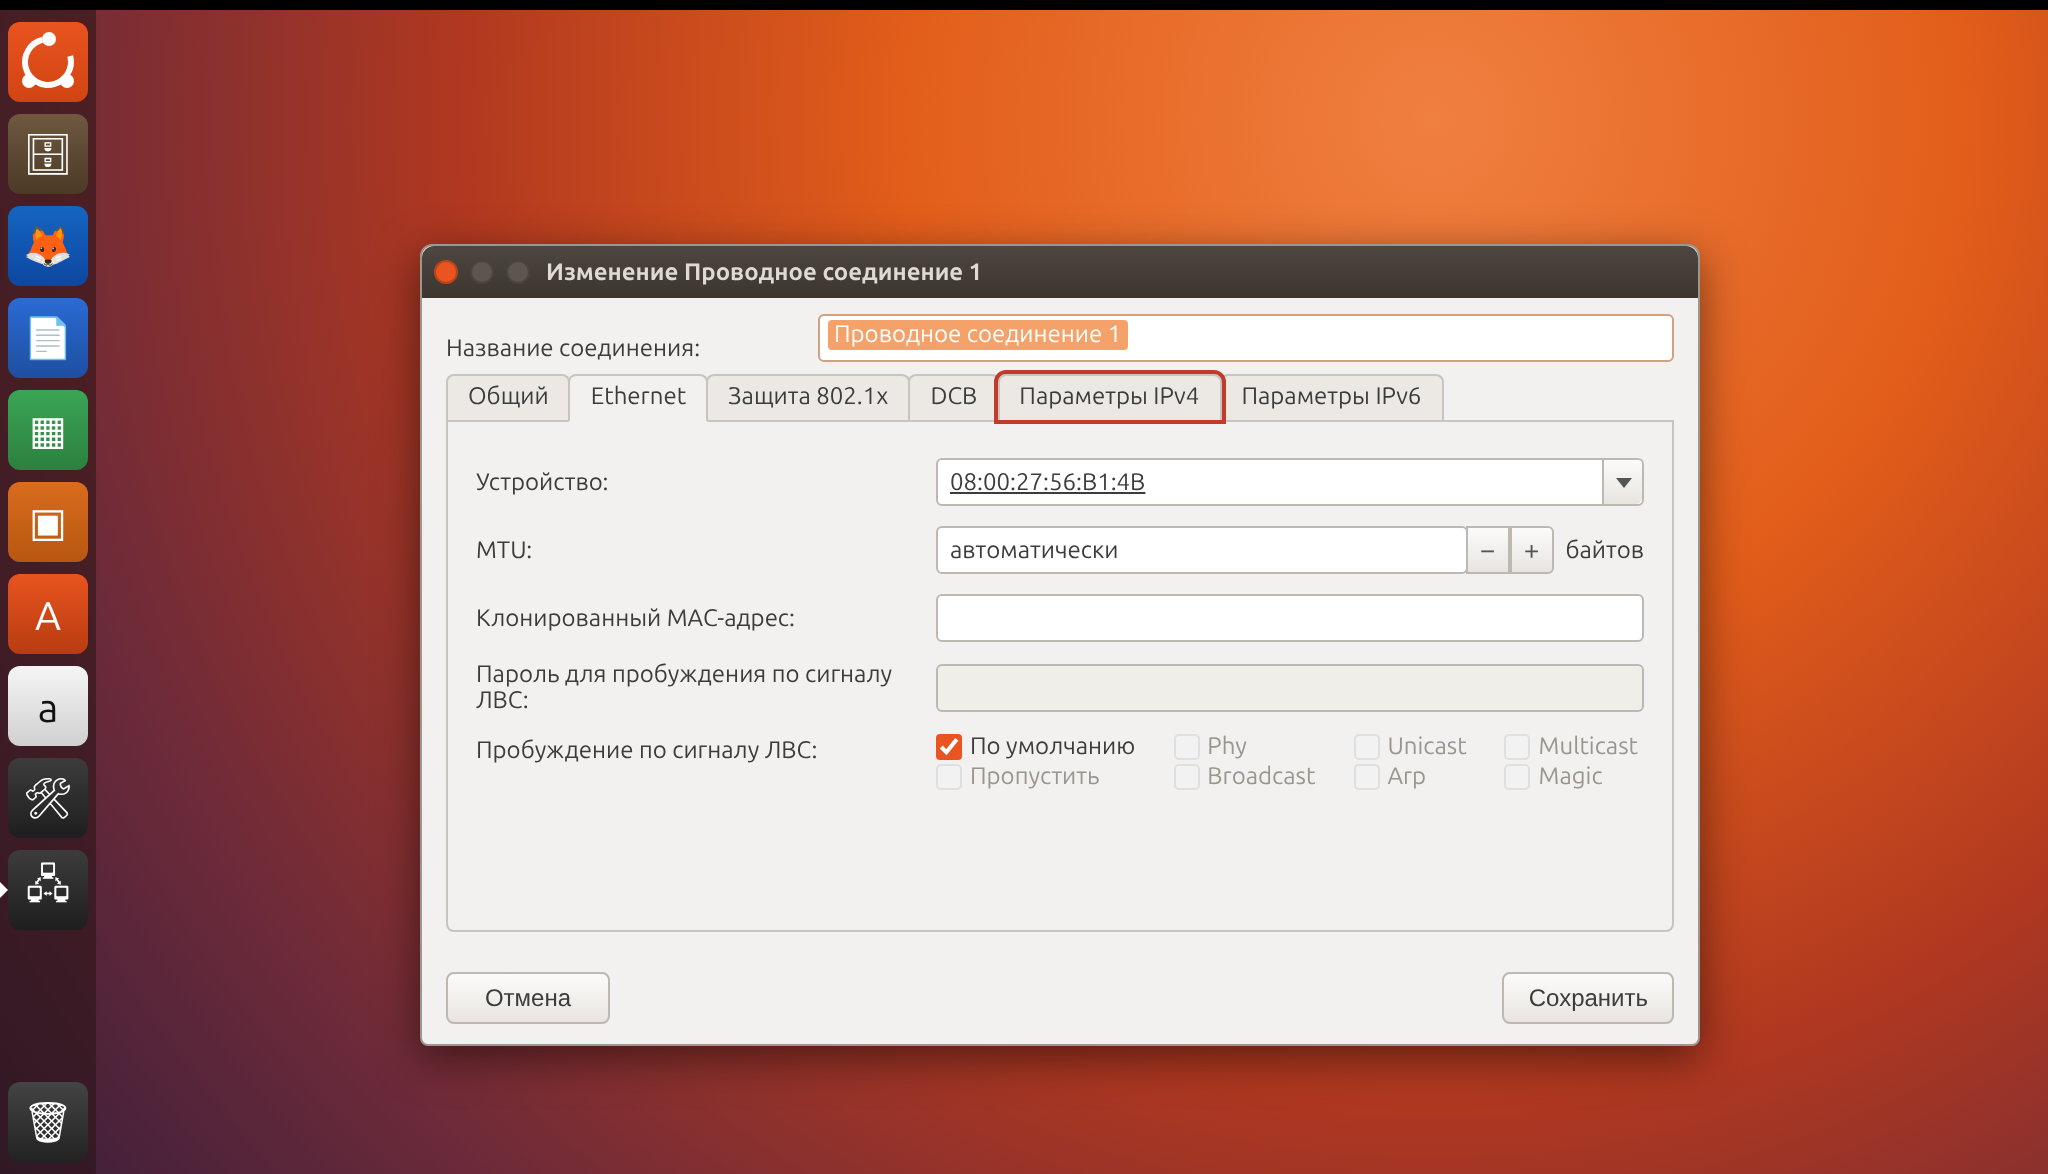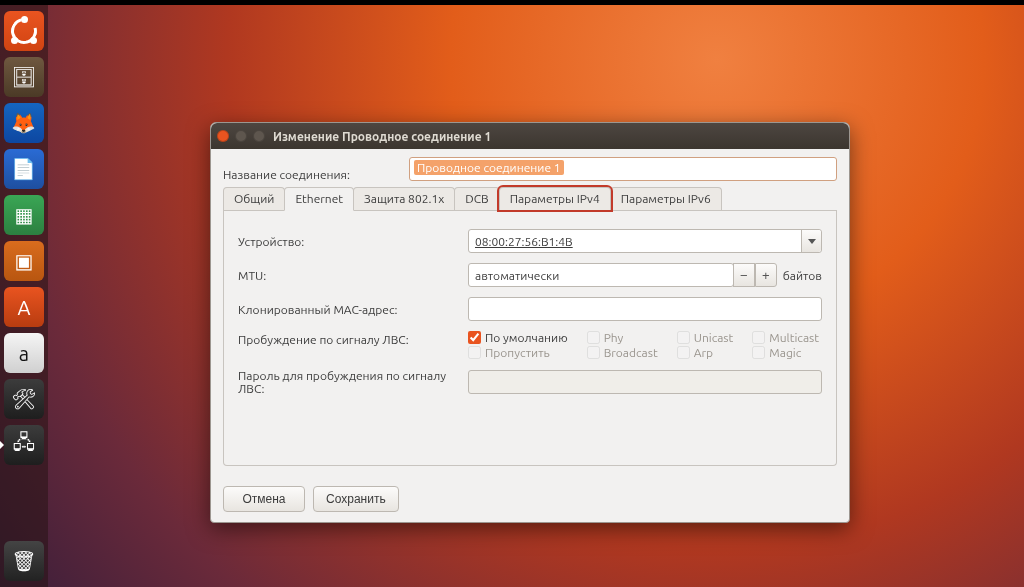--- a/index.html
+++ b/index.html
@@ -158,21 +158,21 @@
     display:grid; grid-template-columns: repeat(4, auto);
     column-gap:16px; row-gap:2px;
     font-size:12px;
   }
   .chk { display:flex; align-items:center; gap:4px; }
   .chk input[type=checkbox]{ width:13px; height:13px; accent-color:#e95420;}
   .chk.disabled { color:#9a958e; }
   .chk.disabled input{ opacity:.5; }
 
   .footer {
-    display:flex; justify-content:flex-start; gap:8px;
+    display:flex; justify-content:space-between; gap:8px;
     padding:10px 12px 10px 12px;
   }
   .btn {
     min-width:82px; height:26px; padding:0 12px;
     border:1px solid #bdb8b1; border-radius:4px;
     background:linear-gradient(#fcfbfa,#e8e5e0);
     font-size:12px; color:#3c3c3c;
   }
 </style>
 </head>
@@ -252,20 +252,27 @@
           <span class="unit">байтов</span>
         </div>
 
         <div class="form-row">
           <div class="lbl">Клонированный MAC-адрес:</div>
           <div class="txt-input">
             <span></span>
           </div>
         </div>
 
+        <div class="form-row">
+          <div class="lbl">Пароль для пробуждения по сигналу ЛВС:</div>
+          <div class="txt-input" style="background:#f0eee9">
+            <span></span>
+          </div>
+        </div>
+
         <div class="form-row tall">
           <div class="lbl" style="padding-top:2px">Пробуждение по сигналу ЛВС:</div>
           <div class="checks">
             <label class="chk">
                 <input type="checkbox" checked="" style="">
                 <span>По умолчанию</span>
               </label>
             <label class="chk disabled">
                 <input type="checkbox" disabled="" style="">
                 <span>Phy</span>
@@ -290,27 +297,20 @@
                 <input type="checkbox" disabled="" style="">
                 <span>Arp</span>
               </label>
             <label class="chk disabled">
                 <input type="checkbox" disabled="" style="">
                 <span>Magic</span>
               </label>
           </div>
         </div>
 
-        <div class="form-row">
-          <div class="lbl">Пароль для пробуждения по сигналу ЛВС:</div>
-          <div class="txt-input" style="background:#f0eee9">
-            <span></span>
-          </div>
-        </div>
-
       </div>
     </div>
 
     <div class="footer">
       <button class="btn">Отмена</button>
       <button class="btn">Сохранить</button>
     </div>
   </div>
 
 </div>

